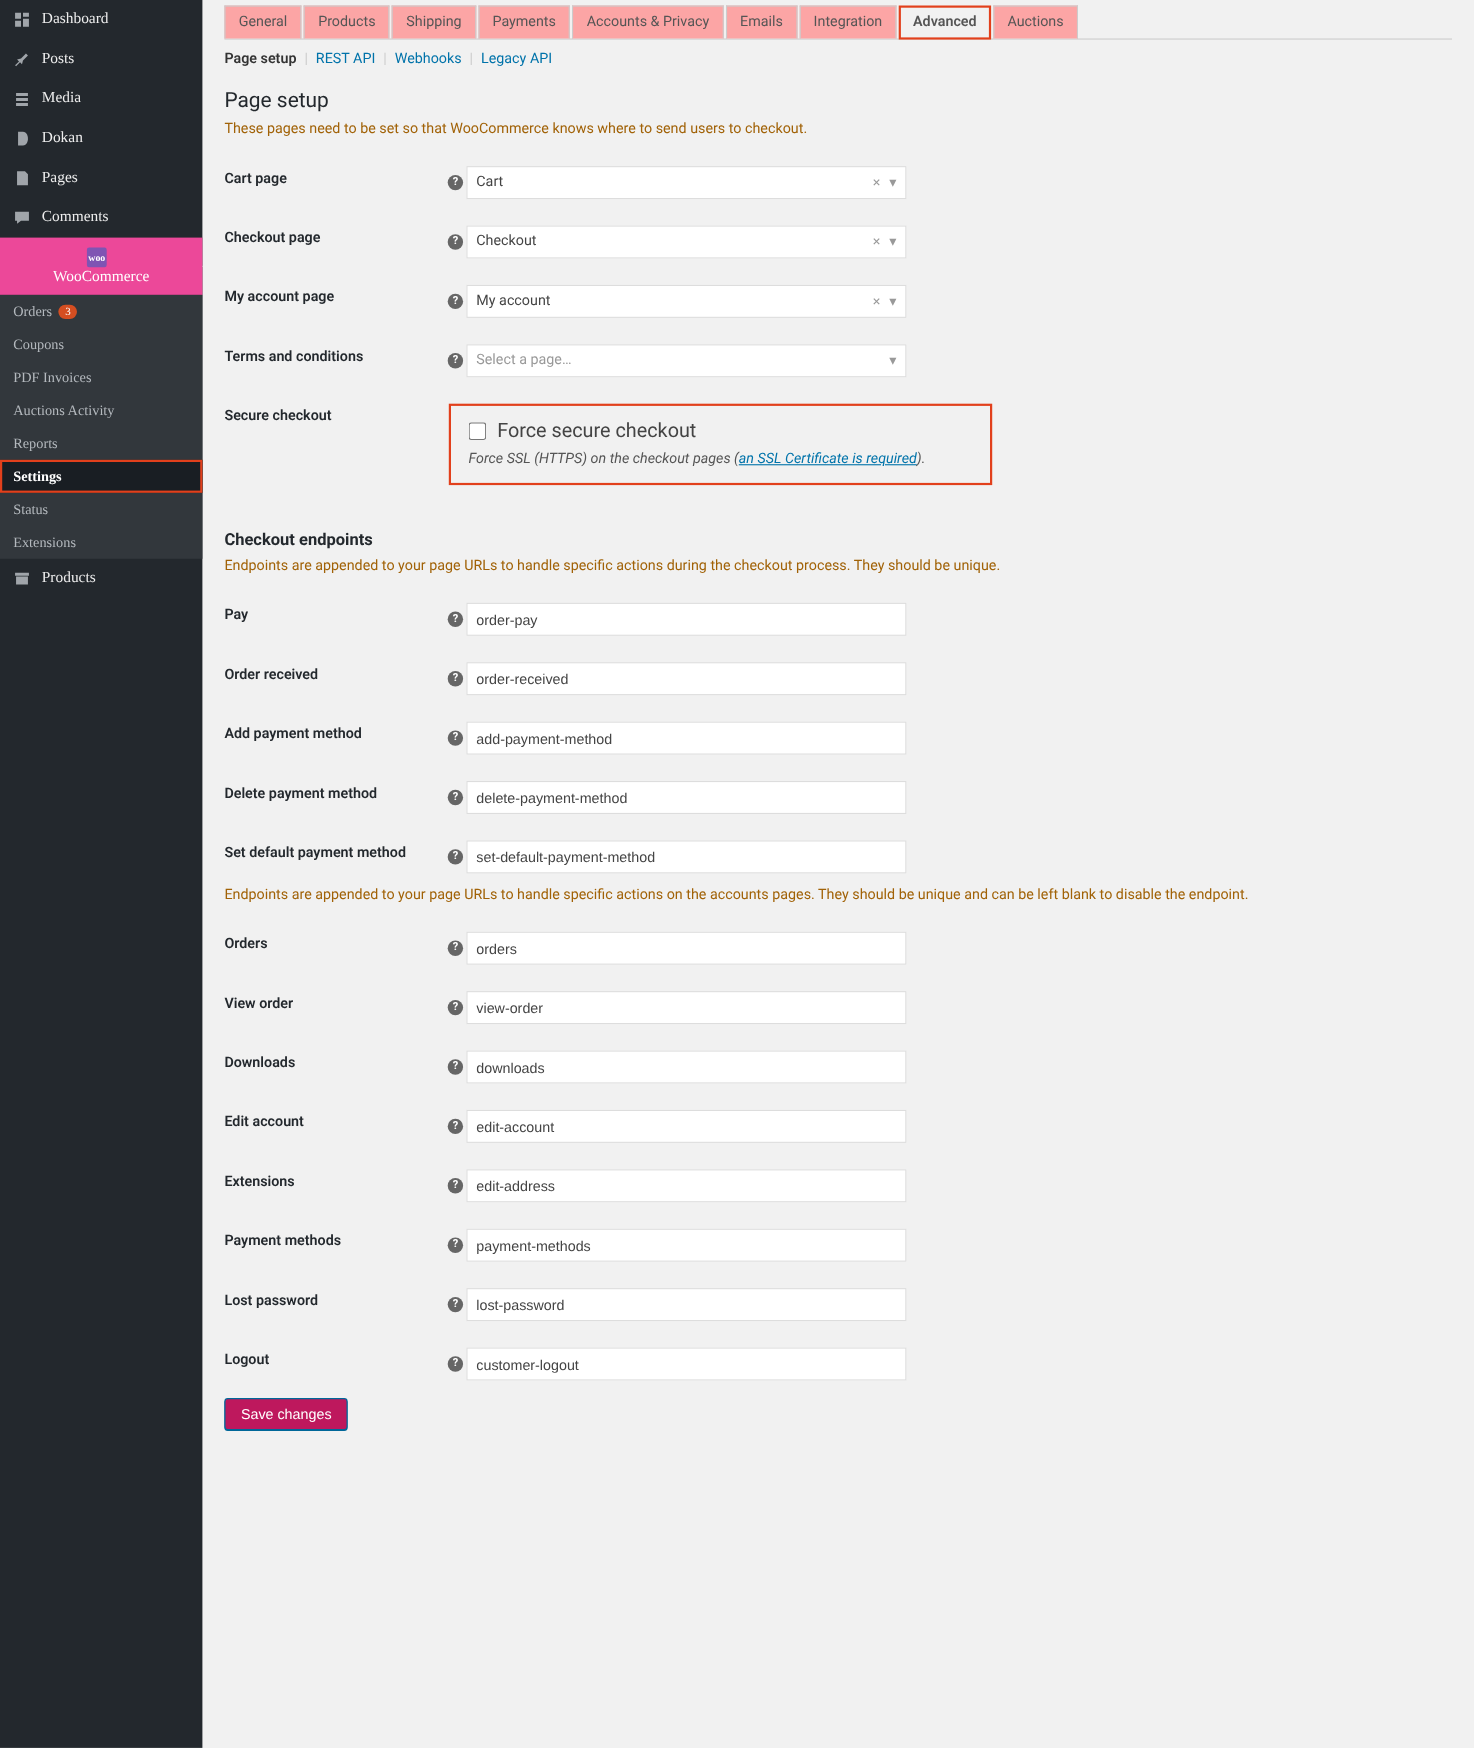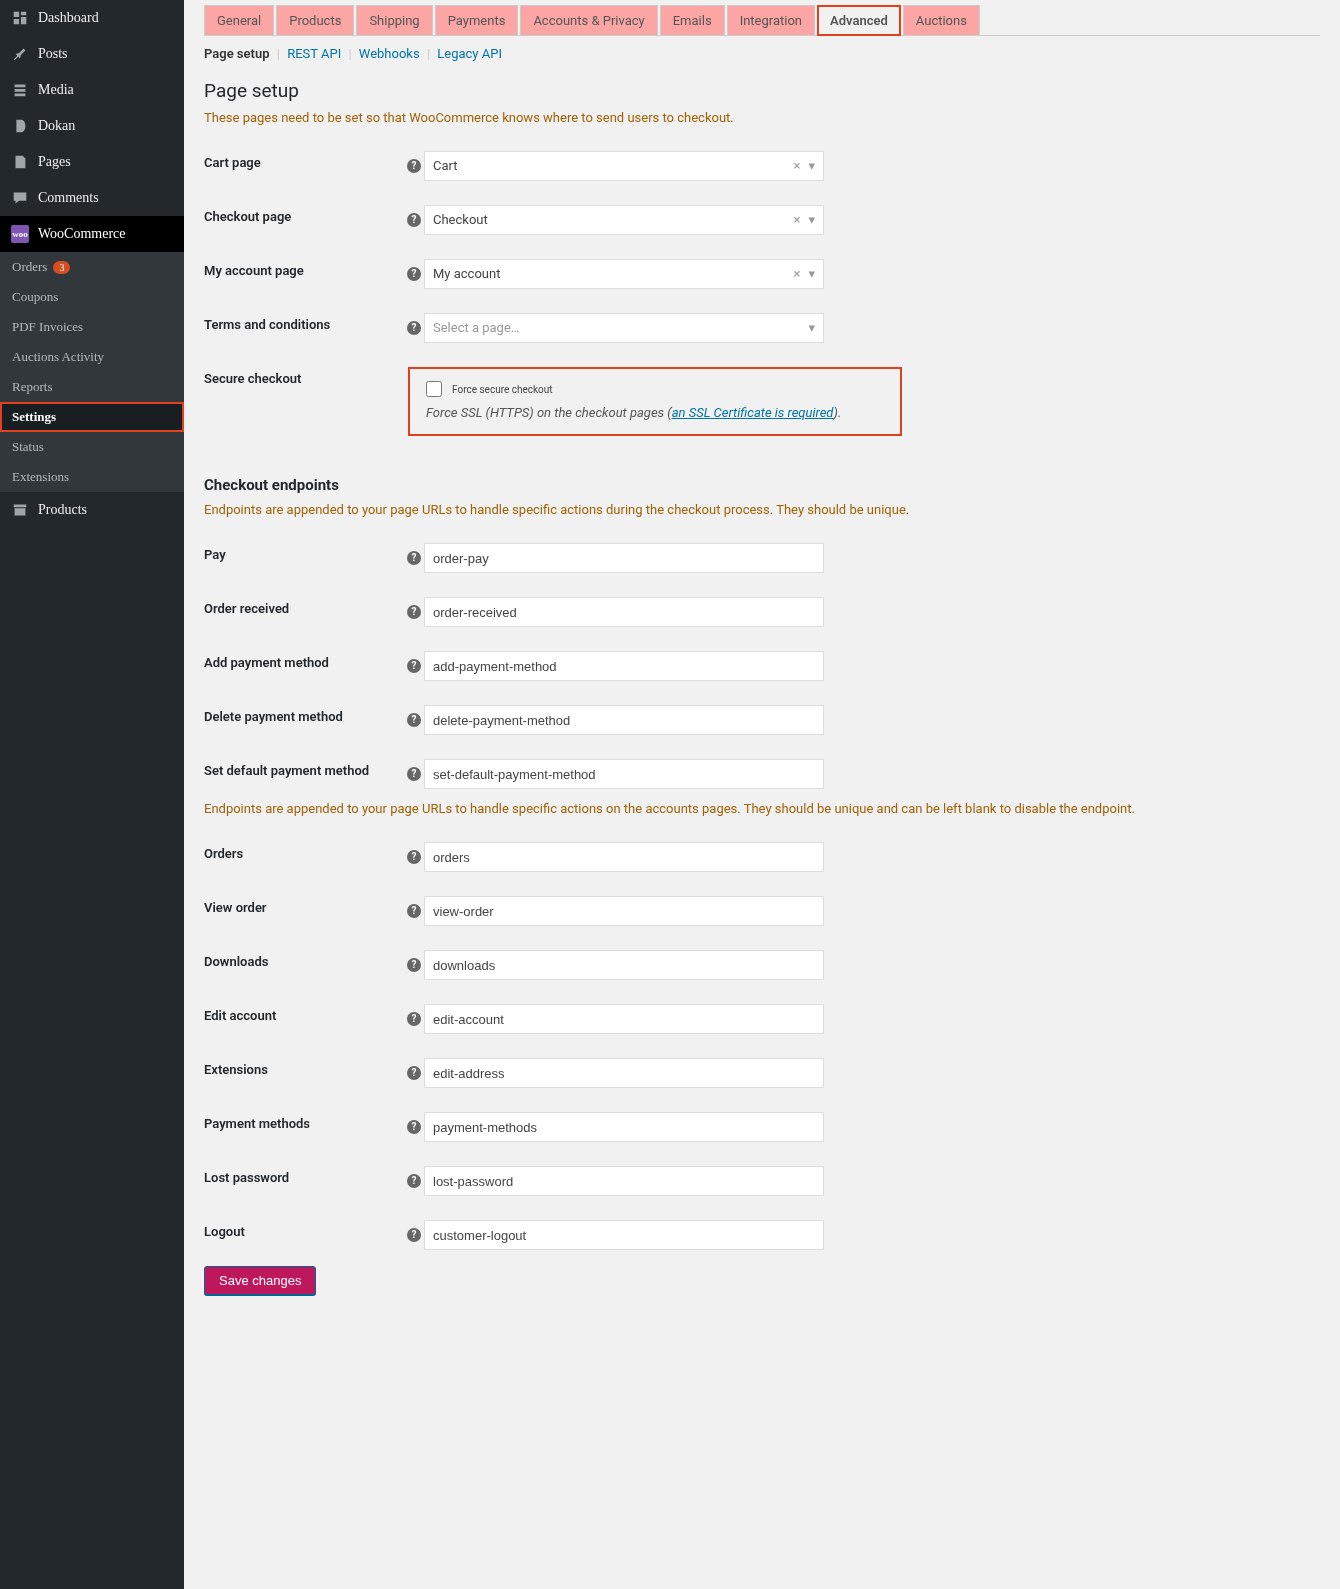--- a/index.html
+++ b/index.html
@@ -3,21 +3,21 @@
 <meta charset="utf-8">
 <style>
 * { box-sizing: border-box; margin: 0; padding: 0; }
 body { font-family: -apple-system, BlinkMacSystemFont, "Segoe UI", Roboto, sans-serif; font-size: 13px; color: #444; background: #f1f1f1; }
 .wrap { display: flex; min-height: 100vh; }
 
 
 .sidebar { width: 184px; background: #23282d; color: #eee; flex-shrink: 0; font-family: Liberation Serif, serif; }
 .side-item { display: flex; align-items: center; padding: 8px 10px; color: #eee; cursor: pointer; font-size: 14px; }
 .side-item .icon { width: 20px; height: 20px; margin-right: 8px; display: inline-flex; align-items: center; justify-content: center; color: #a0a5aa; }
-.side-item.active { background: #000000; color: #fff; position: relative; }
+.side-item.active { background: #ec4899; color: #fff; position: relative; flex-direction: column; }
 .side-item.active .icon { color: #fff; }
 .side-item.active::after { content: ""; position: absolute; right: -8px; top: 50%; transform: translateY(-50%); border: 8px solid transparent; border-right-color: #f1f1f1; }
 .wc-icon { background: #7f54b3; border-radius: 2px; width:18px; height:18px; display:inline-flex; align-items:center; justify-content:center; color:#fff; font-size:9px; font-weight:bold;}
 .side-sub { background: #32373c; }
 .side-sub-item { padding: 7px 12px; color: #b4b9be; cursor: pointer; font-size: 13px; display:flex; align-items:center; }
 .side-sub-item.sel { background: #191e23; color: #0096dd; font-weight: 600; border: 2px solid #e2401c; padding: 5px 10px; color:#fff;}
 .side-sub-item.sel span { color:#fff; }
 .badge { background: #d54e21; color: #fff; border-radius: 9px; padding: 1px 6px; font-size: 10px; margin-left: 6px; }
 
 
@@ -44,21 +44,21 @@
 .select2 { border: 1px solid #ddd; background: #fff; padding: 6px 8px; width: 100%; display: flex; align-items: flex-start; justify-content: space-between; cursor: pointer; font-size: 13px; height: 30px; }
 .select2 .sel-text { color: #444; }
 .select2 .sel-placeholder { color: #999; }
 .select2 .sel-ctrl { color: #999; font-size: 13px; }
 .select2 .sel-ctrl .clear { margin-right: 8px; cursor: pointer; }
 .txt-input { border: 1px solid #ddd; background: #fff; padding: 5px 8px; width: 100%; font-size: 13px; height: 30px; color:#444; }
 
 .secure-box { border: 2px solid #e2401c; padding: 12px 16px 14px 16px; width: 494px; margin-left: -16px;}
 .secure-box .chk-row { display: flex; align-items: center; margin-bottom: 8px; }
 .secure-box input[type=checkbox] { width: 16px; height: 16px; margin-right: 10px; }
-.secure-box .chk-label { font-size: 10px; color: #444; }
+.secure-box .chk-label { font-size: 18px; color: #444; }
 .secure-box .hint { font-style: italic; font-size: 13px; color: #555; }
 .secure-box .hint a { color: #0073aa; text-decoration: underline; font-style: italic; }
 
 .save-btn { background: #be185d; border: 1px solid #006799; color: #fff; padding: 6px 14px; font-size: 13px; border-radius: 3px; cursor: pointer; margin-top: 4px; box-shadow: 0 1px 0 #006799; }
 
 svg { width: 18px; height: 18px; }
 </style>
 </head>
 <body>
 

